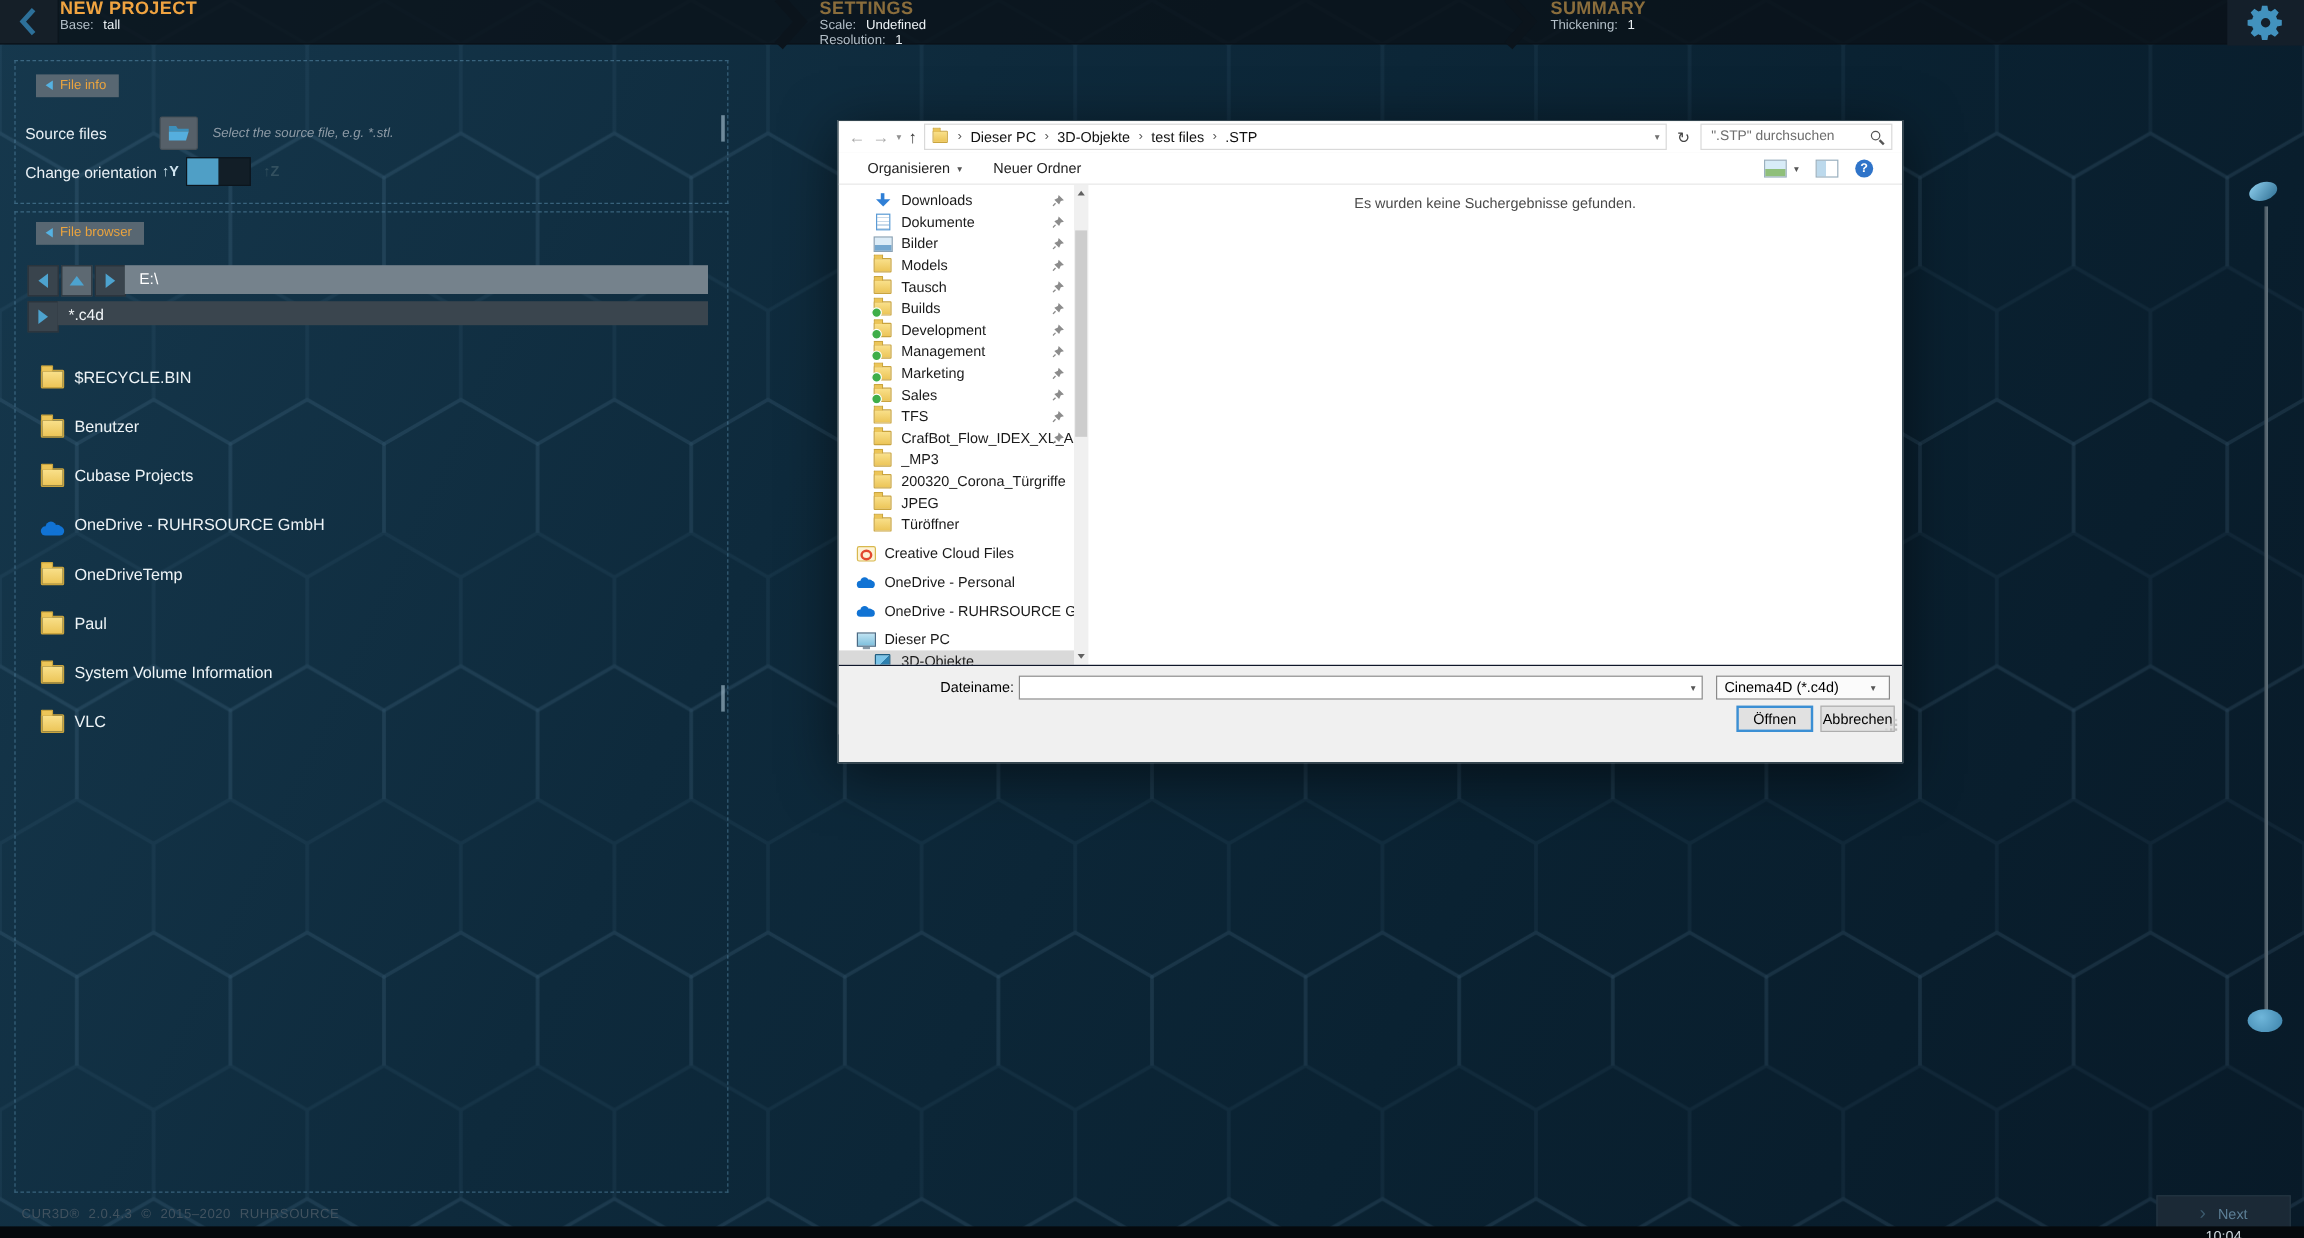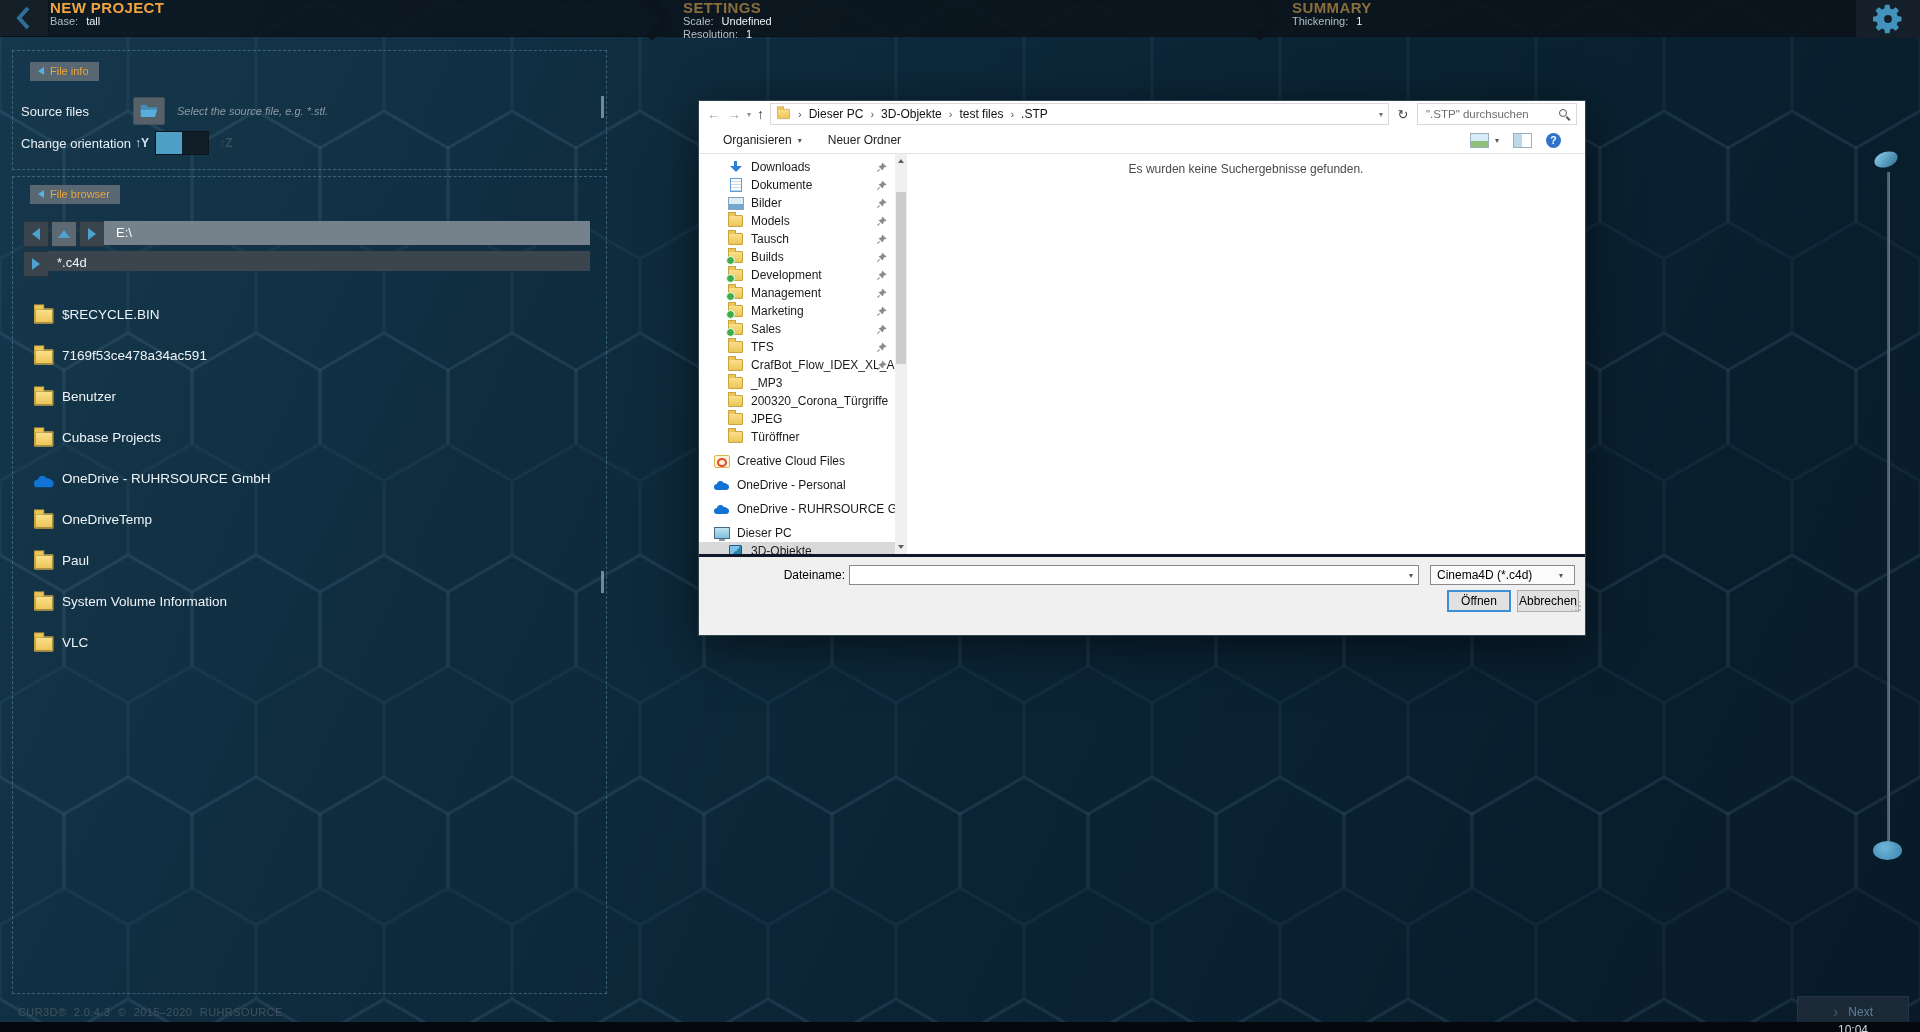--- a/index.html
+++ b/index.html
@@ -109,21 +109,21 @@
   .nico{width:17px;display:flex;justify-content:center;flex:0 0 auto}
   .nlabel{white-space:nowrap}
   .pin{position:absolute;right:8px;top:4px}
   .dlg-scroll{width:12px;background:#f0f0f0;position:relative;flex:0 0 auto}
   .sarr{position:absolute;left:3px;width:0;height:0;border-left:3px solid transparent;border-right:3px solid transparent}
   .sarr.up{top:5px;border-bottom:4px solid #606060}
   .sarr.down{bottom:5px;border-top:4px solid #606060}
   .sthumb{position:absolute;left:1px;top:38px;width:10px;height:172px;background:#cdcdcd}
   .dlg-main{flex:1;position:relative}
   .empty-msg{text-align:center;padding-top:8px;color:#4a4a4a}
-  .dlg-bottom{height:57px;background:#f0f0f0;border-top:3px solid #0f172a;position:relative}
+  .dlg-bottom{height:57px;background:#f0f0f0;border-top:1px solid #0f172a;position:relative}
   .fn-label{position:absolute;left:0;top:11px;width:146px;text-align:right;color:#000}
   .fn-input{position:absolute;left:150px;top:8px;width:570px;height:20px;border:1px solid #8a8a8a;background:#fff;display:flex;align-items:center;box-sizing:border-box}
   .fn-input input{flex:1;border:none;outline:none;background:transparent;padding:0 5px;font-size:12px;font-family:"Liberation Sans",sans-serif;min-width:0}
   .fn-caret{color:#555;font-size:8px;padding-right:5px}
   .ft-select{position:absolute;left:731px;top:8px;width:145px;height:20px;border:1px solid #8a8a8a;background:#fbfbfb;display:flex;align-items:center;padding:0 6px;box-sizing:border-box}
   .ft-select .ftxt{flex:1;white-space:nowrap;overflow:hidden}
   .btn{position:absolute;top:33px;height:22px;background:#e1e1e1;border:1px solid #adadad;font-size:12px;display:flex;align-items:center;justify-content:center;box-sizing:border-box}
   .btn.default{border:2px solid #3b8fd4}
   #btn-open{left:748px;width:64px}
   #btn-cancel{left:818px;width:62px}
@@ -250,24 +250,20 @@
     <div class="filter-field">*.c4d</div>
     <div class="mark" style="top:394px"></div>
 
     <div class="applist">
 
         <div class="arow">
           <span class="ic ic-folder"></span>
           <span class="aname">$RECYCLE.BIN</span>
         </div>
 
-        <div class="arow">
-          <span class="ic ic-folder"></span>
-          <span class="aname">7169f53ce478a34ac591</span>
-        </div>
 
 
         <div class="arow">
           <span class="ic ic-folder"></span>
           <span class="aname">Benutzer</span>
         </div>
 
         <div class="arow">
           <span class="ic ic-folder"></span>
           <span class="aname">Cubase Projects</span>

